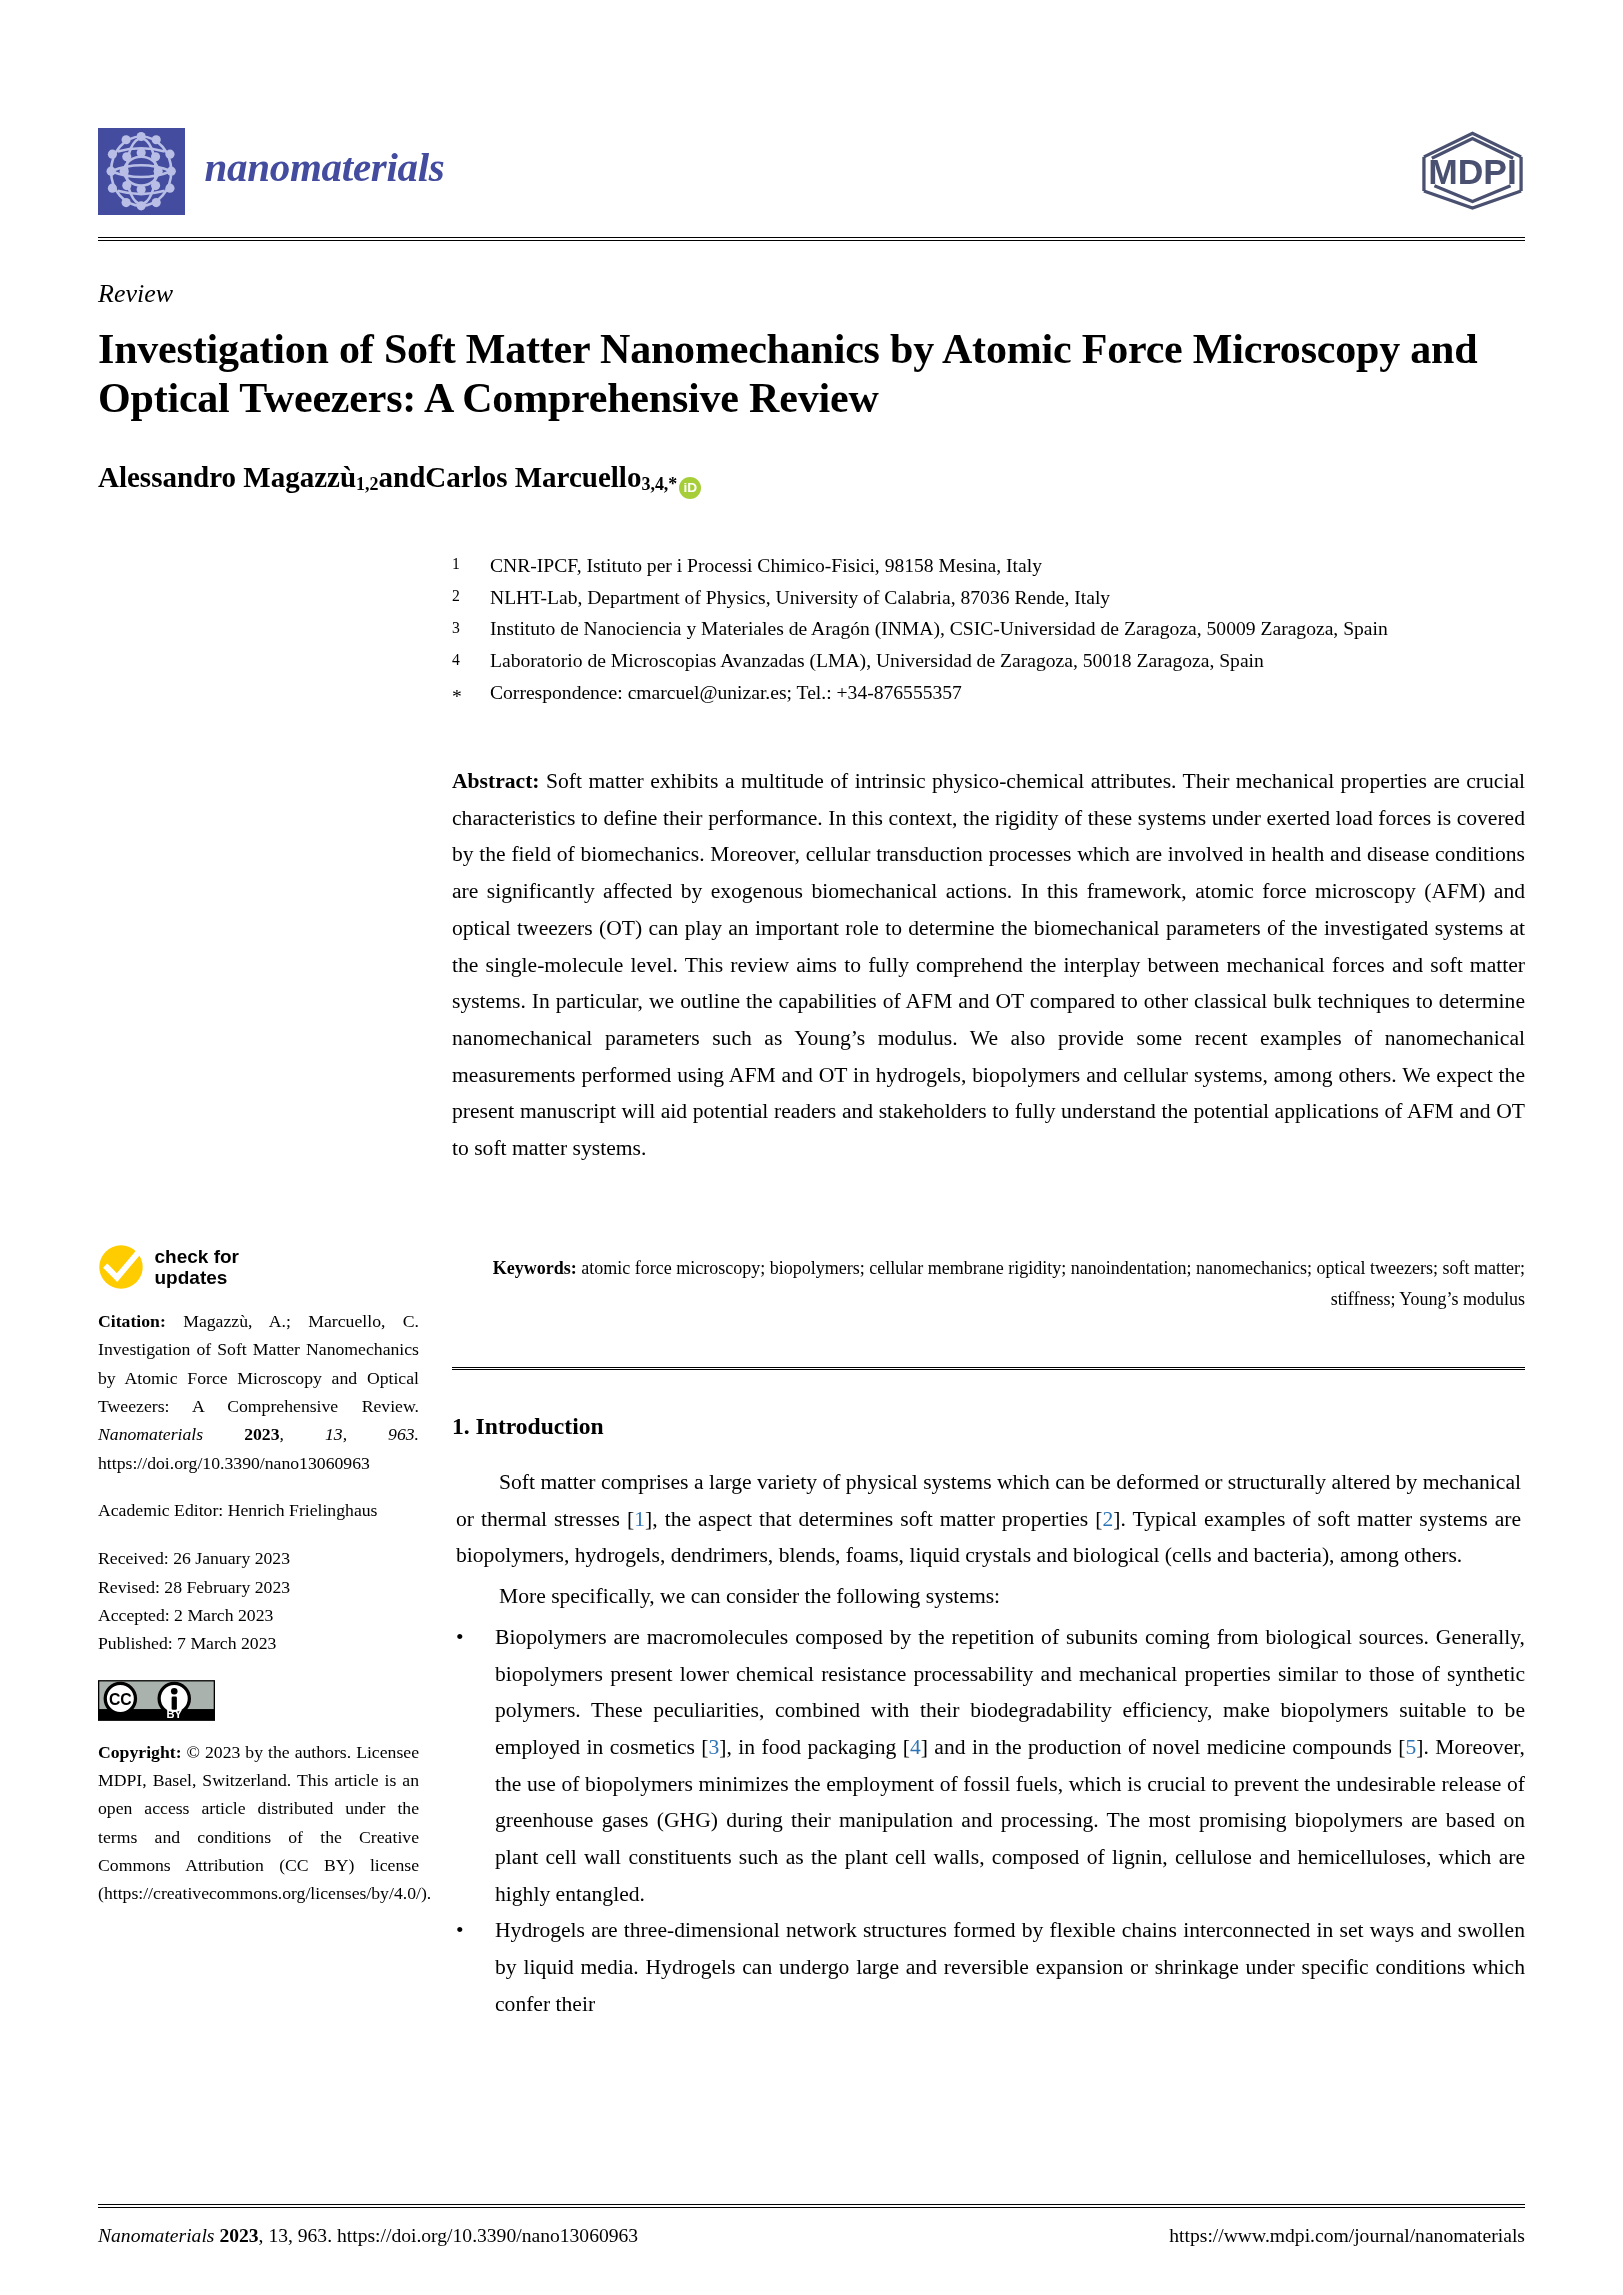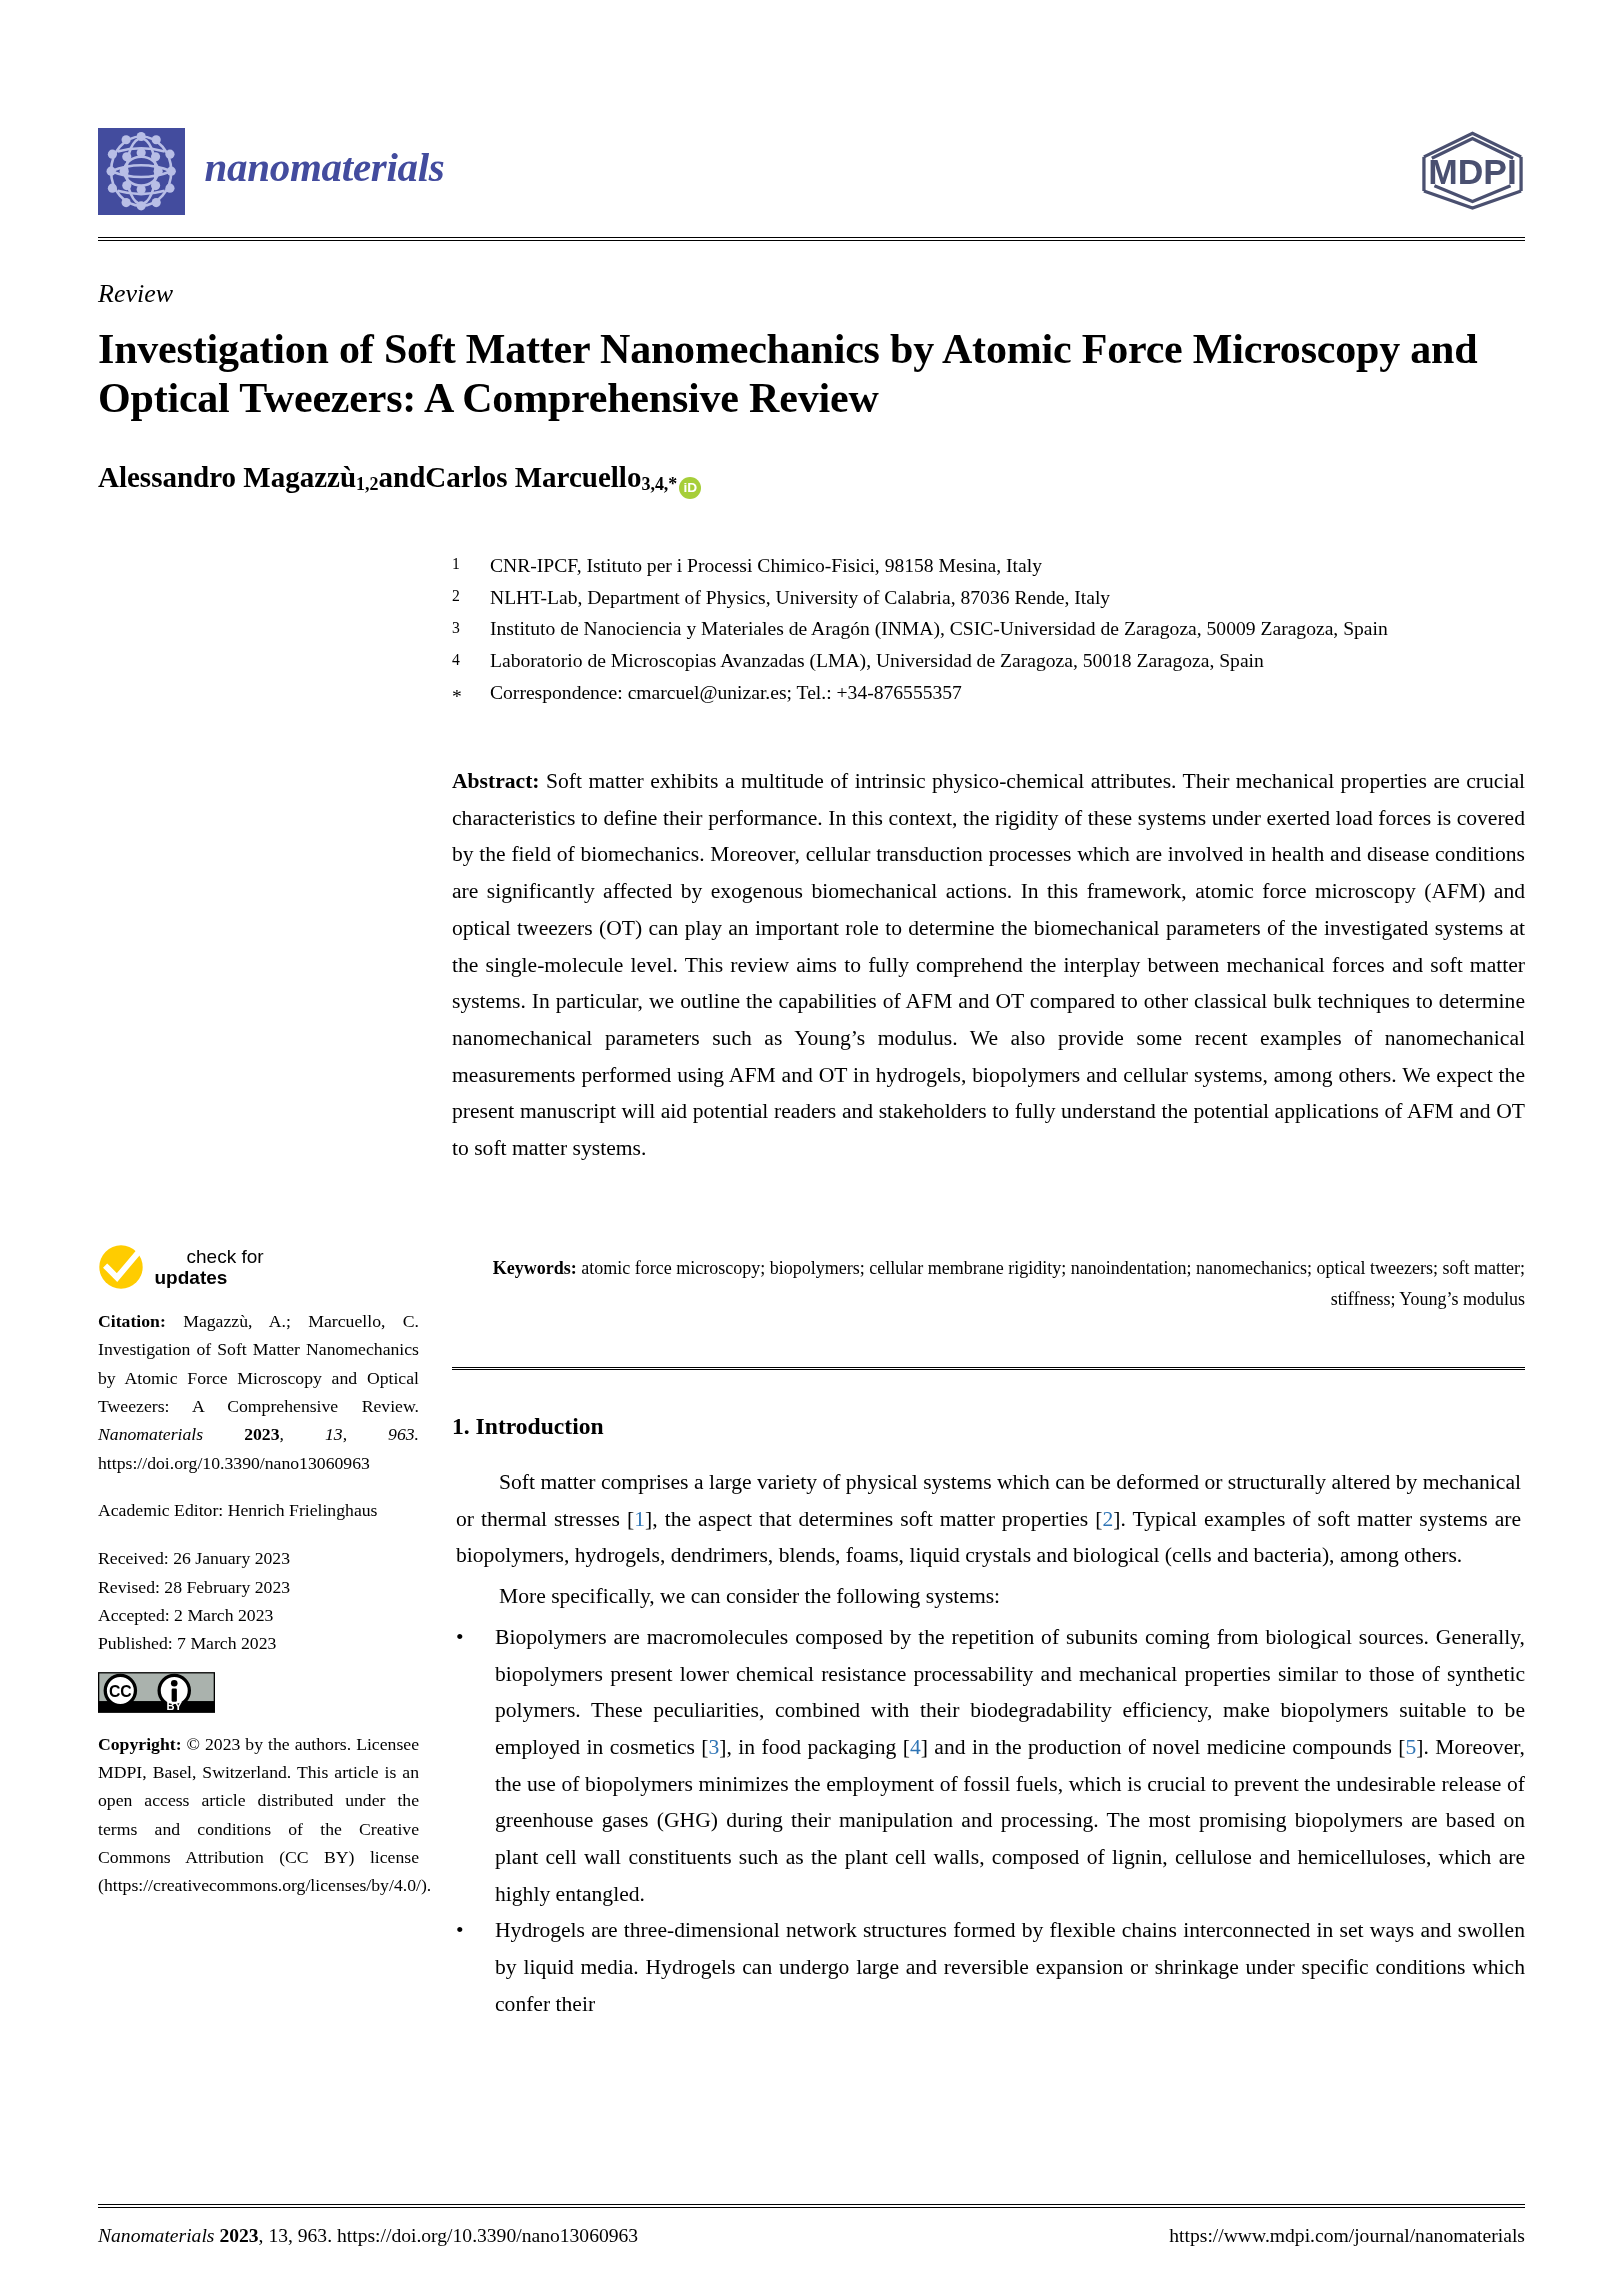--- a/index.html
+++ b/index.html
@@ -210,31 +210,31 @@
     gap: 10.5px;
     margin-bottom: 17px;
   }
   .cu-badge { width: 46px; height: 46px; flex: 0 0 46px; }
   .cu-badge svg { display: block; width: 46px; height: 46px; }
   .cu-text {
     font-family: "Liberation Sans", "DejaVu Sans", sans-serif;
     line-height: 1.12;
     font-size: 19px;
   }
-  .cu-text .l1 { display: block; font-weight: 400; margin-left: 32px; }
+  .cu-text .l1 { display: block; font-weight: 700; }
   .cu-text .l2 { display: block; font-weight: 700; }
 
   .sb-block { margin-bottom: 19.6px; text-align: justify; }
   .sb-block.tight { margin-bottom: 0; }
   .sb-block b { font-weight: 700; }
   .sb-block i { font-style: italic; }
 
   .cc-badge {
     width: 99px; height: 41px;
-    margin: 14px 0 17px 0;
+    margin: 22px 0 17px 0;
   }
   .cc-badge svg { display: block; width: 117px; height: 41px; }
 
   
   .rule-footer { top: 2204px; }
   .footer {
     position: absolute;
     left: 98px;
     top: 2225px;
     width: 1427px;

